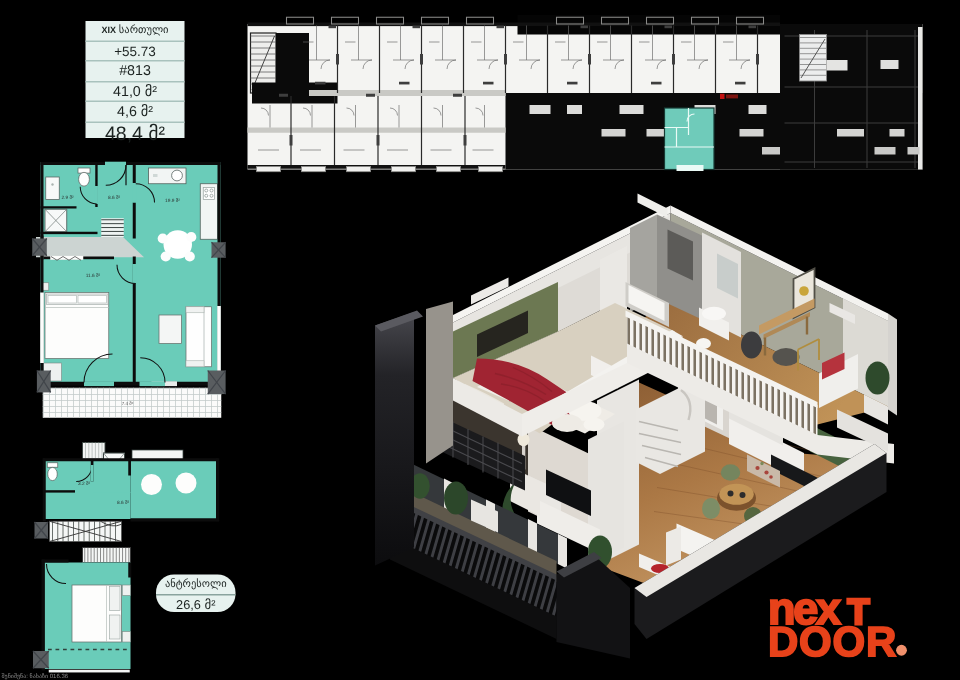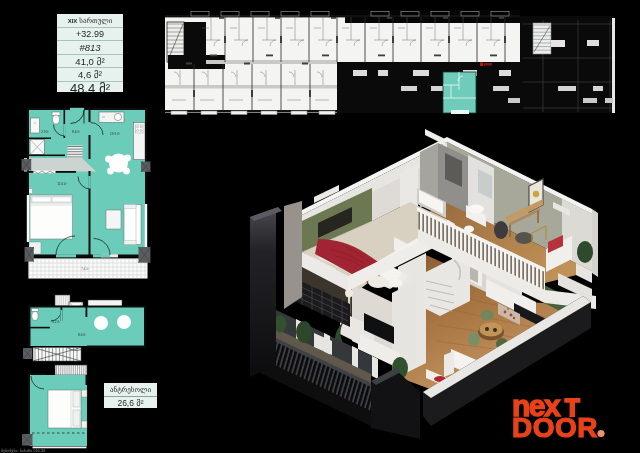--- a/index.html
+++ b/index.html
@@ -5,22 +5,22 @@
   html,body{margin:0;padding:0;background:#000;}
   body{width:640px;height:453px;position:relative;overflow:hidden;
        font-family:"Liberation Sans",sans-serif;}
   .abs{position:absolute;}
 </style>
 </head>
 <body>
 
 <div class="abs" style="left:57px;top:14px;width:66px;height:78px;background:#e7f2ef;color:#1c2321;text-align:center;">
   <div style="height:12.5px;border-bottom:1px solid #a9c2bd;font-size:7px;line-height:13px;"><span style="font-size:6px;font-weight:bold;">XIX</span> სართული</div>
-  <div style="height:12.5px;border-bottom:1px solid #a9c2bd;font-size:9px;line-height:13px;">+32.99</div>
-  <div style="height:12.5px;border-bottom:1px solid #a9c2bd;font-size:9.5px;line-height:13px;font-style:italic;">#813</div>
+  <div style="height:12.5px;border-bottom:1px solid #a9c2bd;font-size:9px;line-height:13px;">+55.73</div>
+  <div style="height:12.5px;border-bottom:1px solid #a9c2bd;font-size:9.5px;line-height:13px;">#813</div>
   <div style="height:12.5px;border-bottom:1px solid #a9c2bd;font-size:9.5px;line-height:13px;">41,0 მ²</div>
   <div style="height:12.5px;border-bottom:1px solid #a9c2bd;font-size:9.5px;line-height:13px;">4,6 მ²</div>
   <div style="height:13px;font-size:13px;line-height:13px;">48,4 მ²</div>
 </div>
 
 <svg class="abs" style="left:163px;top:10px;" width="465" height="105" viewBox="0 0 465 105">
 
 <rect x="2" y="6" width="450" height="97" fill="#f4f4f2"></rect>
 
 <rect x="174" y="52" width="278" height="51" fill="#0a0a0a"></rect>
@@ -516,21 +516,21 @@
       <line x1="9" y1="58" x2="18" y2="69" stroke="#41454a" stroke-width="0.8"></line>
       <line x1="18" y1="58" x2="9" y2="69" stroke="#41454a" stroke-width="0.8"></line>
     </g>
 <g>
       <rect x="8" y="144" width="10.5" height="11.5" fill="#595d60"></rect>
       <line x1="8" y1="144" x2="18.5" y2="155.5" stroke="#41454a" stroke-width="0.8"></line>
       <line x1="18.5" y1="144" x2="8" y2="155.5" stroke="#41454a" stroke-width="0.8"></line>
     </g>
 </svg>
 
-<div class="abs" style="left:104px;top:383px;width:53px;height:25px;background:#e7f2ef;color:#1c2321;text-align:center;">
+<div class="abs" style="left:104px;top:383px;width:53px;height:25px;background:#e7f2ef;color:#1c2321;text-align:center;border-radius:12px;">
   <div style="height:13px;border-bottom:1px solid #8aa39e;font-size:7px;line-height:14px;">ანტრესოლი</div>
   <div style="height:11px;font-size:8.5px;line-height:12px;">26,6 მ²</div>
 </div>
 
 <svg class="abs" style="left:240px;top:125px;" width="370" height="320" viewBox="0 0 370 320">
 <defs>
 <linearGradient id="woodlo" x1="0" y1="0" x2="0.6" y2="1">
  <stop offset="0" stop-color="#8a5c33"></stop>
         <stop offset="0.5" stop-color="#ab7845"></stop>
         <stop offset="1" stop-color="#c79a66"></stop>

